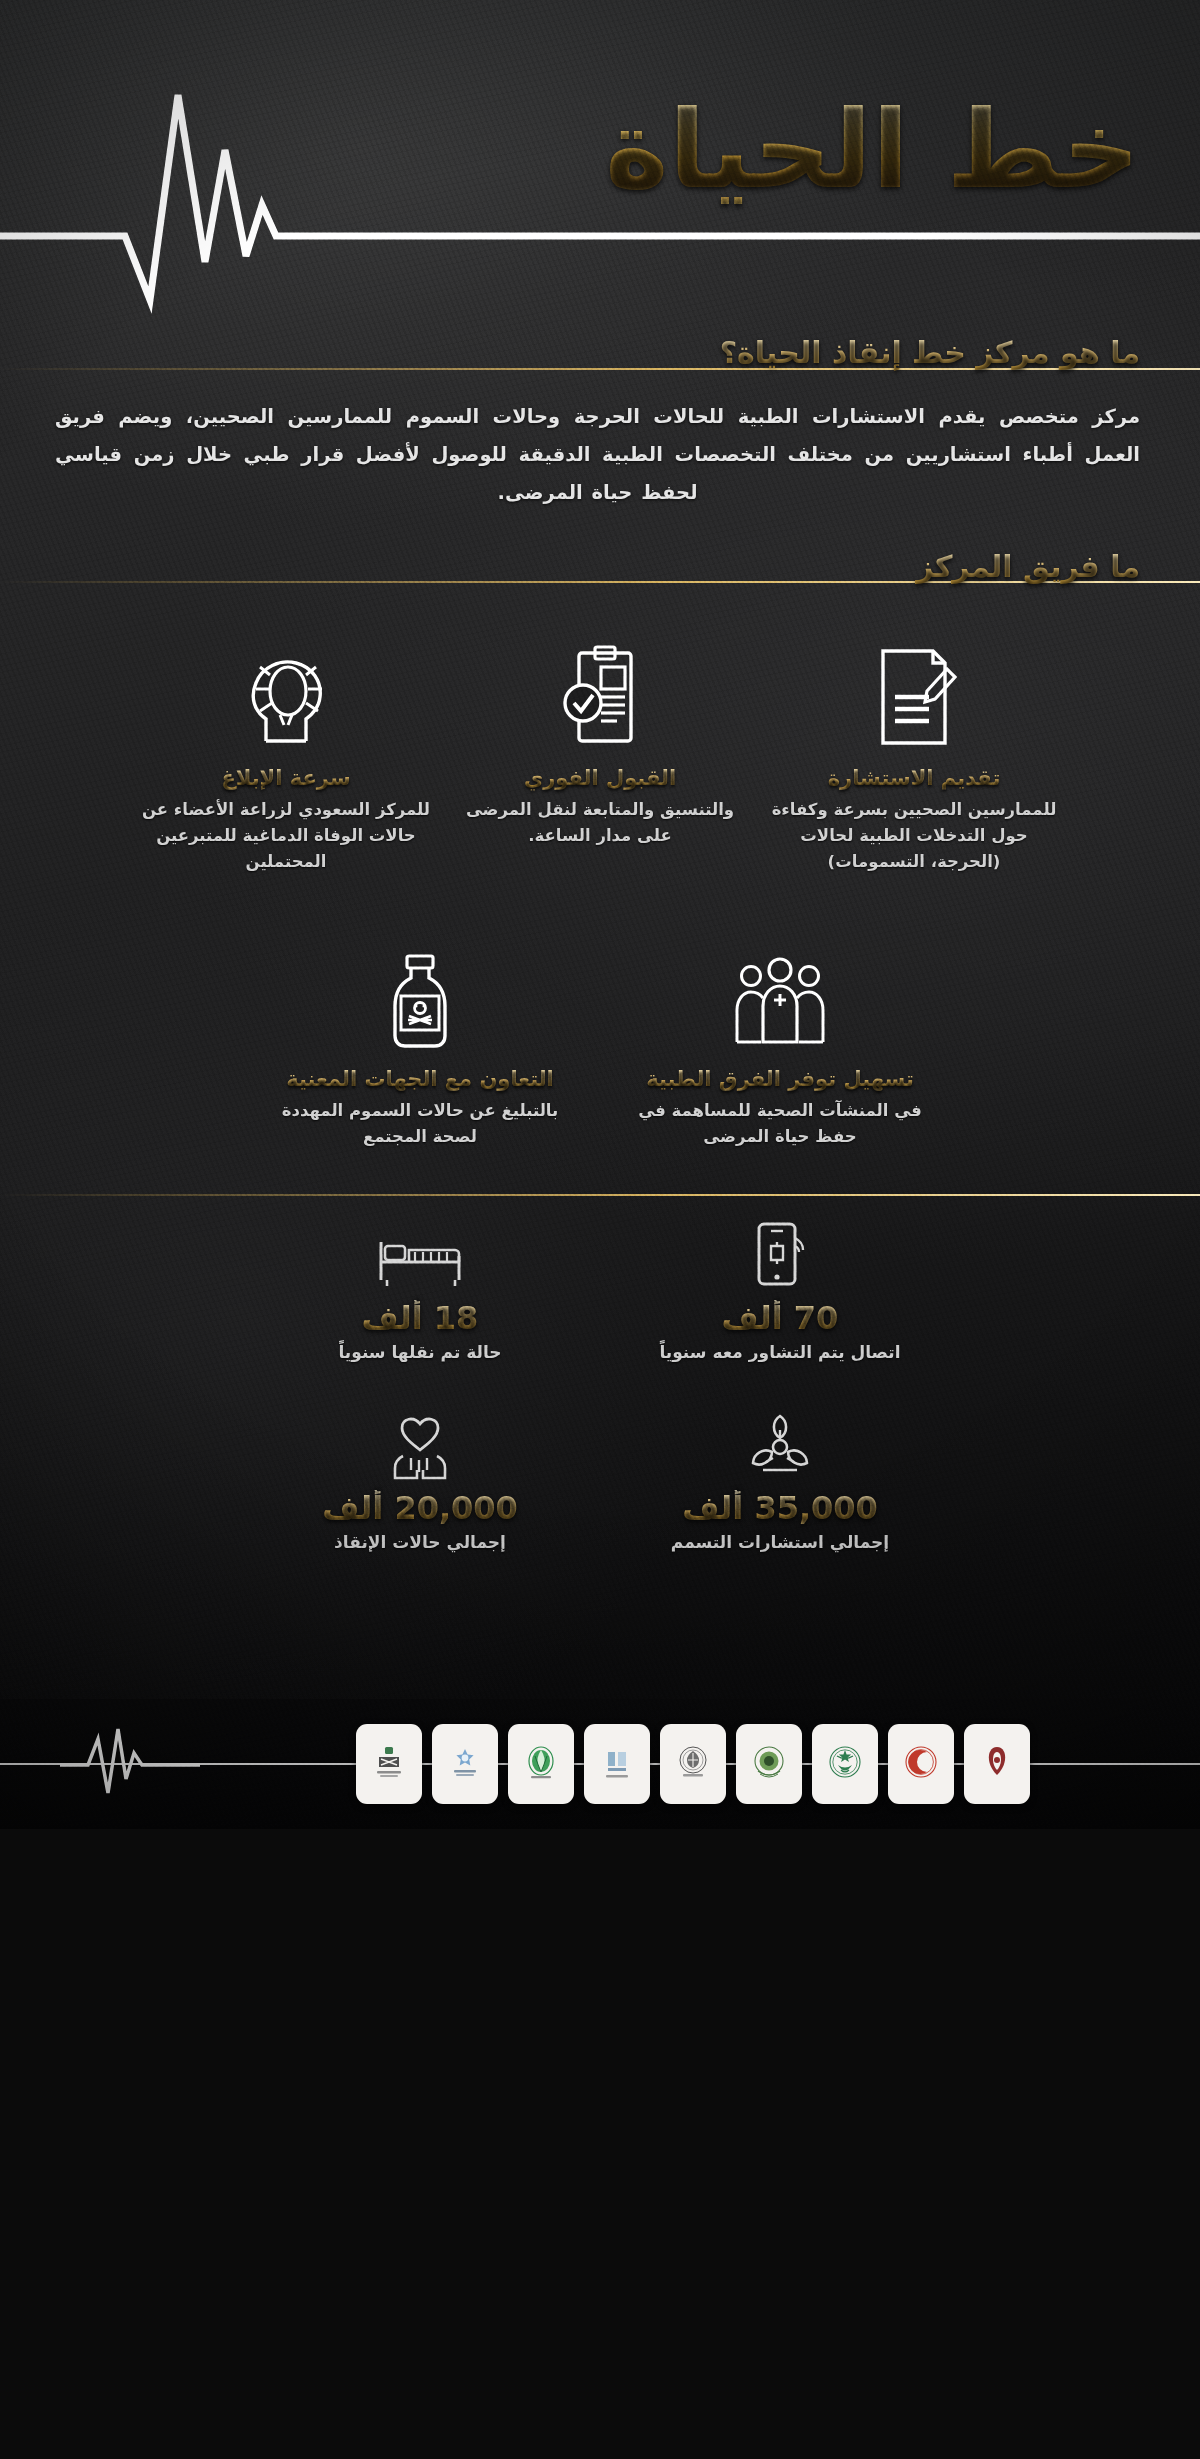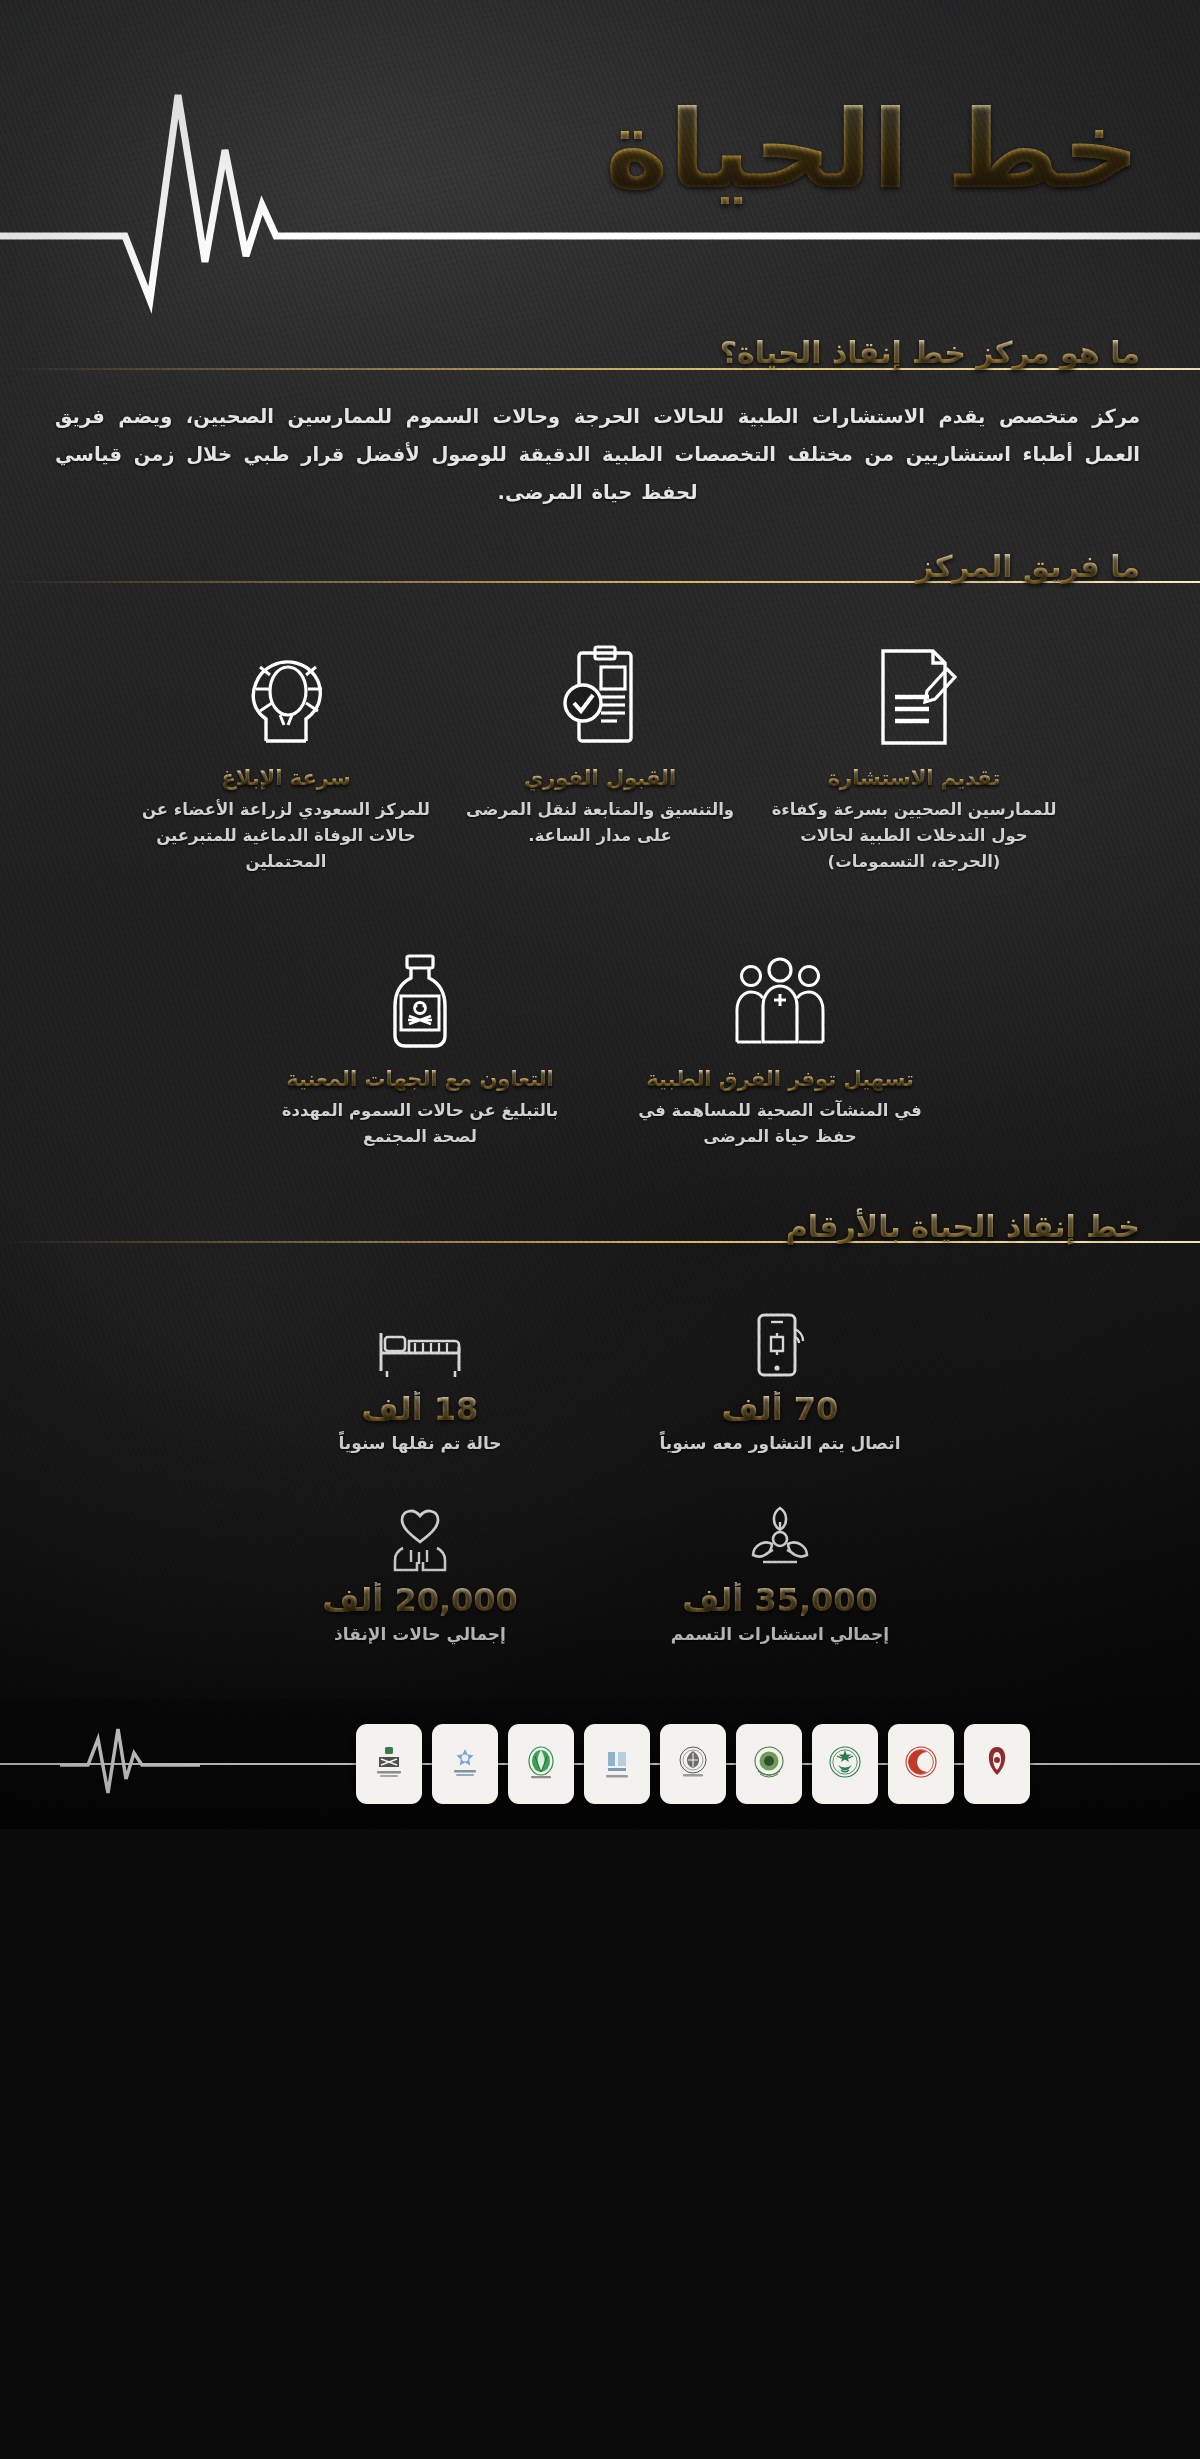--- a/index.html
+++ b/index.html
@@ -236,21 +236,20 @@
         </div>
         <h3>التعاون مع الجهات المعنية</h3>
         <p>بالتبليغ عن حالات السموم المهددة لصحة المجتمع</p>
       </div>
 
     </div>
   </div>
 
   <div class="sec-head" style="margin-top:58px;">
     <div class="rule"></div>
-    <h2>خط إنقاذ الحياة بالأرقام</h2>
   </div>
 
   <div class="stats">
     <div class="srow">
 
       <div class="scard">
         <div class="sico">
           <svg width="58" height="70" viewBox="0 0 58 70">
             <rect x="8" y="4" width="36" height="60" rx="5" fill="none" stroke="#d8d8d8" stroke-width="3"></rect>
             <line x1="20" y1="11" x2="32" y2="11" stroke="#d8d8d8" stroke-width="2.4"></line>

